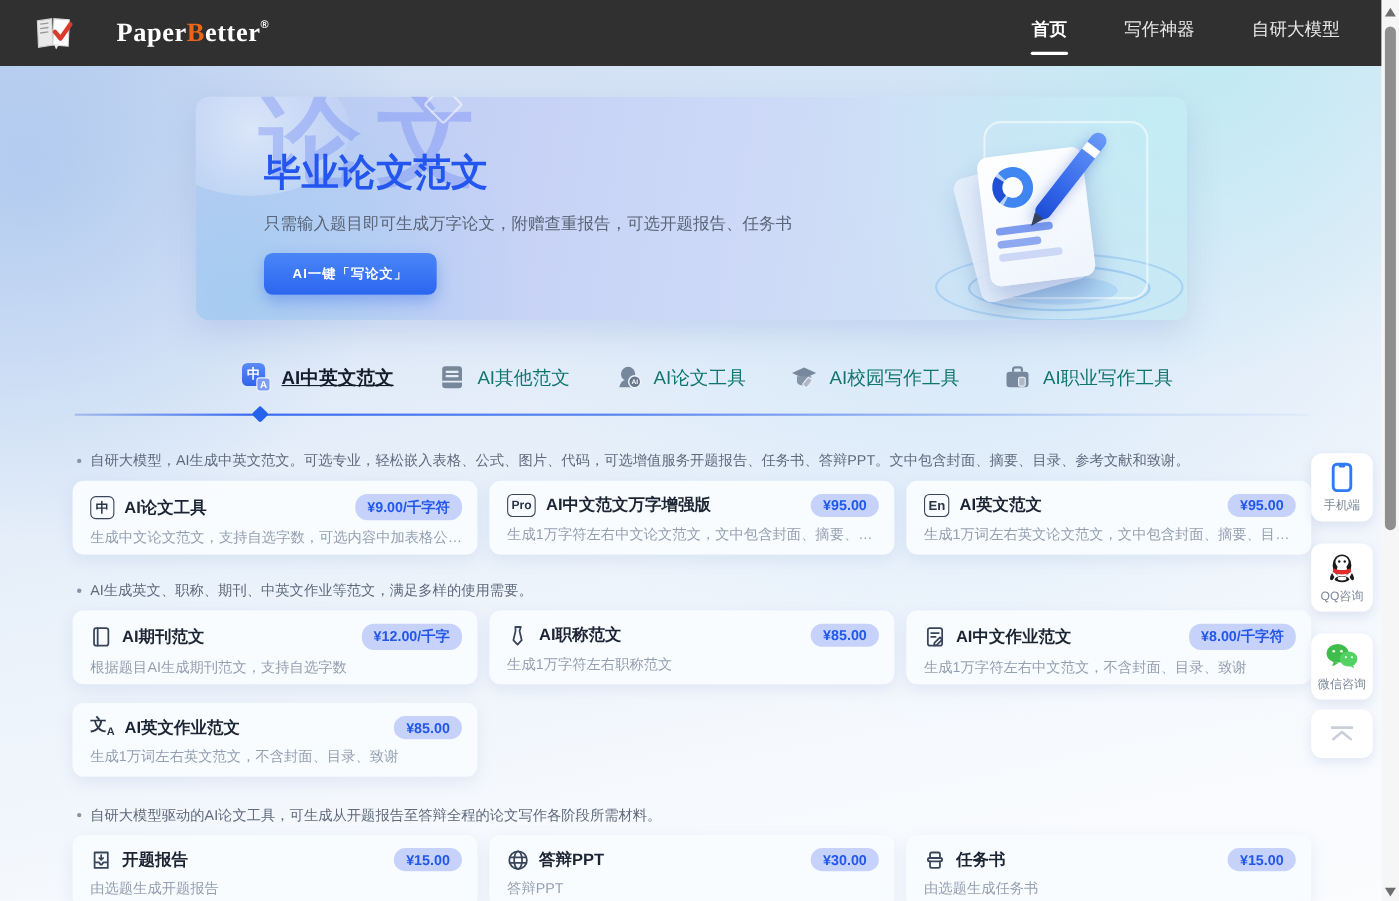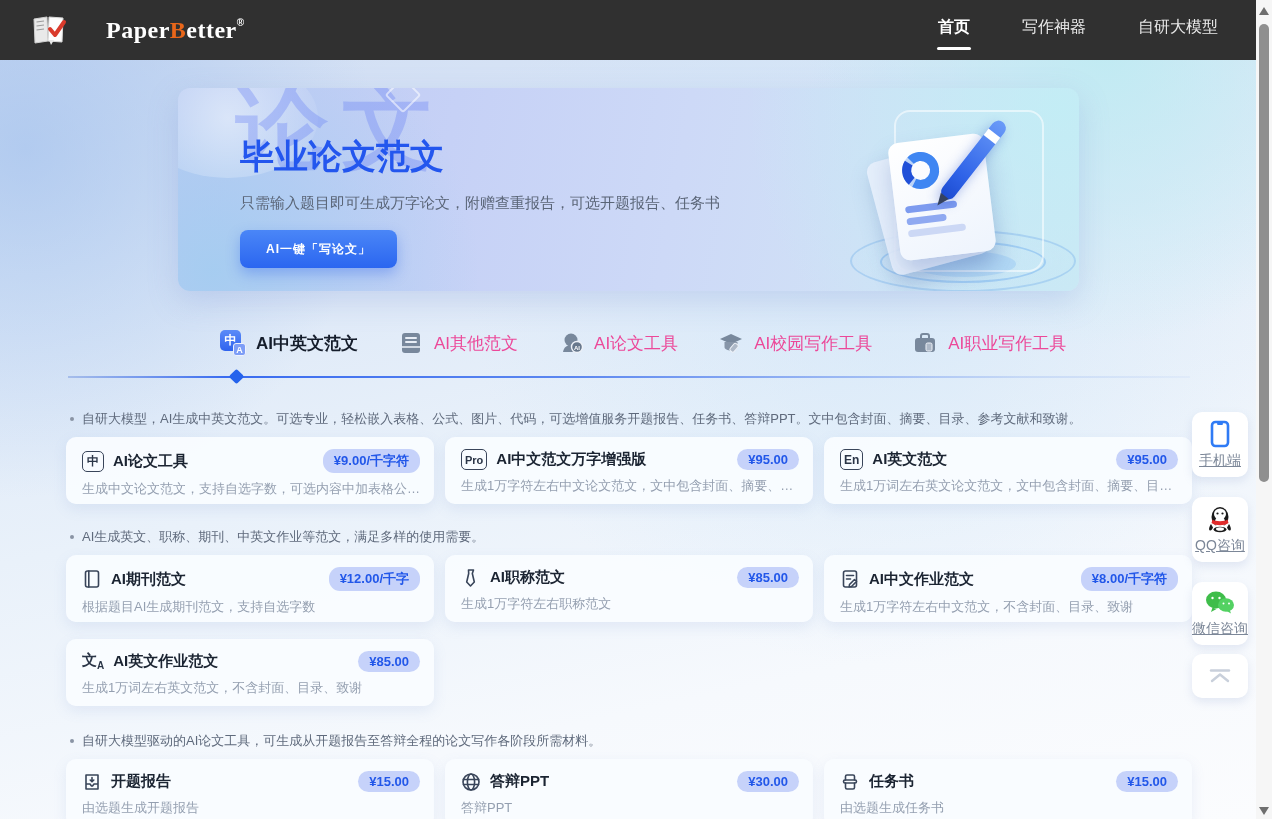--- a/index.html
+++ b/index.html
@@ -75,22 +75,22 @@
     background:linear-gradient(180deg,#6a9bf8 0%, #2f63e8 70%, #1c4bd0 100%);
     transform:rotate(38deg); box-shadow:0 6px 12px rgba(40,80,200,0.35); }
   .pen::before { content:""; position:absolute; left:0; top:14px; width:15px; height:8px; background:#fff; }
   .pen::after { content:""; position:absolute; left:2px; bottom:-10px; width:0; height:0;
     border-left:5.5px solid transparent; border-right:5.5px solid transparent;
     border-top:12px solid #35425e; }
 
   
   .tabs { position:absolute; left:220px; top:326px; display:flex; gap:40px; z-index:6; }
   .tab { display:flex; align-items:center; gap:10px; cursor:pointer; height:34px; }
-  .tab-label { font-size:17px; color:#ec4899; white-space:nowrap; }
-  .tab.active .tab-label { color:#151d2b; font-weight:bold; }
+  .tab-label { font-size:17px; color:#0f766e; white-space:nowrap; }
+  .tab.active .tab-label { color:#151d2b; font-weight:bold;text-decoration:underline; }
   .tab-ico { width:26px; height:26px; position:relative; flex:0 0 auto; }
   .zh-sq { position:absolute; left:0; top:0; width:21px; height:21px; border-radius:5px;
     background:linear-gradient(180deg,#5b8bf8,#2f63ee); color:#fff; font-size:12px; font-weight:bold;
     display:flex; align-items:center; justify-content:center; }
   .a-sq { position:absolute; right:0; bottom:0; width:13px; height:13px; border-radius:3px;
     background:#7d9df6; color:#fff; font-size:9px; font-weight:bold;
     display:flex; align-items:center; justify-content:center; border:1.5px solid #eef2fc; }
   .gray-fill { fill:#78889c; }
 
   .tab-rule { position:absolute; left:68px; top:376px; width:1122px; height:2px; z-index:6;
@@ -123,21 +123,21 @@
   .glyph-ico { flex:0 0 auto; font-size:15px; font-weight:bold; color:#2a3547; line-height:1; }
   .glyph-ico sub { font-size:10px; }
   .svg-ico { flex:0 0 auto; }
   .ico-stroke { fill:none; stroke:#39455a; stroke-width:1.6; stroke-linecap:round; stroke-linejoin:round; }
 
   
   .floatbar { position:absolute; left:1192px; top:412px; width:56px; z-index:20; }
   .float-btn { width:56px; background:#fff; border-radius:10px; box-shadow:0 4px 10px rgba(120,145,195,0.18);
     display:flex; flex-direction:column; align-items:center; justify-content:center;
     cursor:pointer; margin-bottom:20px; padding:8px 0 7px; }
-  .float-label { font-size:14px; color:#7c8798; margin-top:4px; white-space:nowrap;text-decoration:underline; }
+  .float-label { font-size:11px; color:#7c8798; margin-top:4px; white-space:nowrap; }
   .fb-top { height:44px; padding:0; justify-content:center; }
   .fb-wechat { margin-bottom:9px; }
 
   
   .scrollbar { position:absolute; right:0; top:0; width:16px; height:819px; background:#f6f6f6; z-index:40; }
   .sb-arrow { position:absolute; left:3px; width:0; height:0; border-left:5px solid transparent;
     border-right:5px solid transparent; cursor:pointer; }
   .sb-up { top:7px; border-bottom:8px solid #6e6e6e; }
   .sb-down { bottom:4px; border-top:8px solid #6e6e6e; }
   .sb-thumb { position:absolute; left:3px; top:24px; width:10px; height:458px; background:#8f8f8f;

